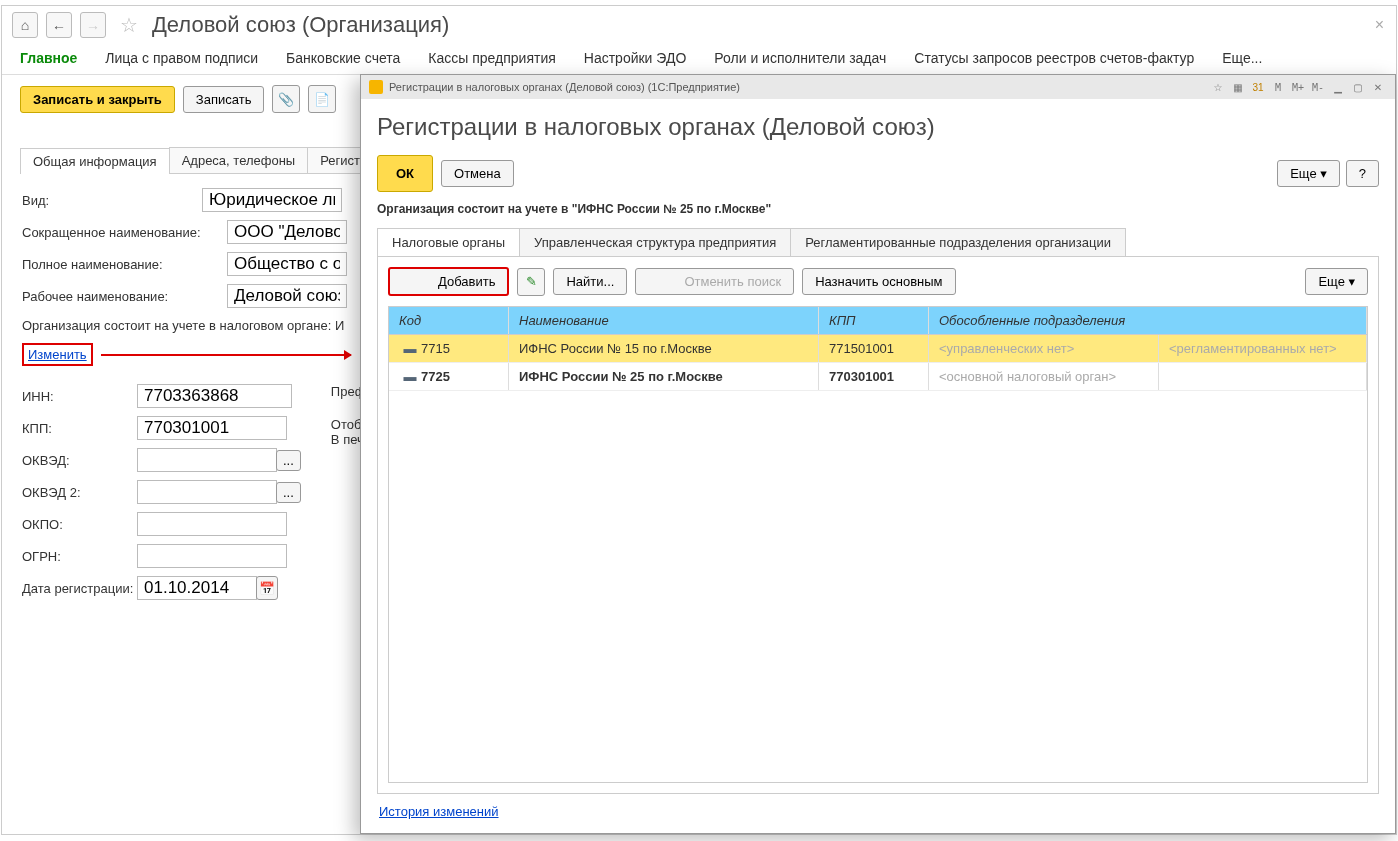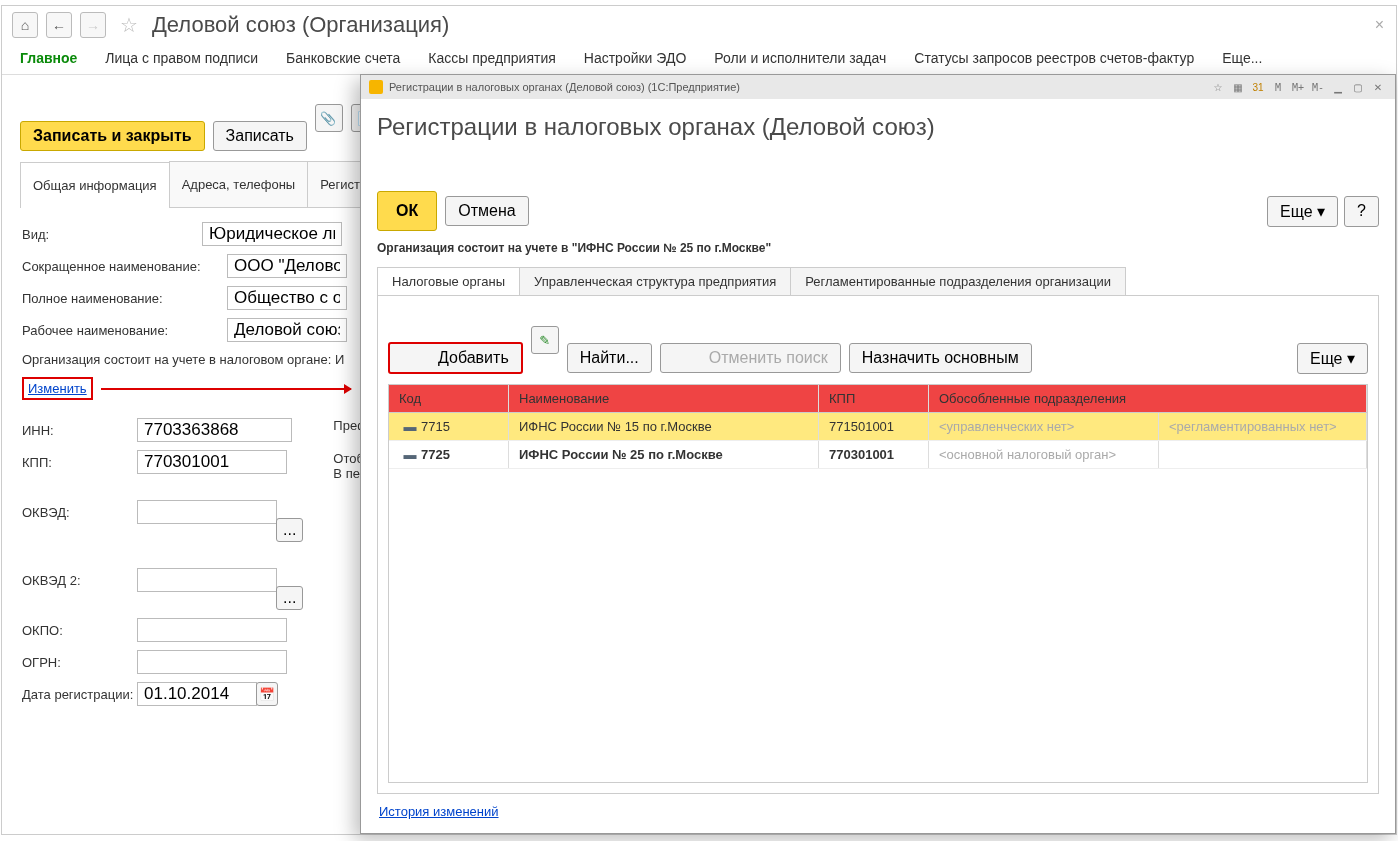--- a/index.html
+++ b/index.html
@@ -12,26 +12,26 @@
 .nav-btn.disabled { color: #ccc; }
 .star-icon { color: #bbb; font-size: 20px; padding: 0 6px; cursor: pointer; }
 .win-title { font-size: 22px; color: #4a4a4a; }
 .close-x { position: absolute; right: 12px; top: 10px; color: #aaa; font-size: 16px; cursor: pointer; }
 
 .menubar { display: flex; gap: 28px; padding: 6px 18px 8px 18px; border-bottom: 1px solid #ddd; font-size: 14px; }
 .menubar span { cursor: pointer; color: #333; }
 .menubar span.active { color: #0a8a0a; font-weight: bold; }
 
 .toolbar1 { display: flex; gap: 8px; padding: 10px 18px; align-items: center; }
-.btn { border: 1px solid #999; background: #f5f5f5; border-radius: 3px; padding: 5px 12px; cursor: pointer; font-size: 16px; margin-top: 36px; }
+.btn { border: 1px solid #999; background: #f5f5f5; border-radius: 3px; padding: 5px 12px; cursor: pointer; font-size: 13px; }
 .btn-yellow { background: #ffdb4d; border-color: #c9a800; font-weight: bold; }
 .icon-btn { width: 28px; height: 28px; border: 1px solid #999; border-radius: 3px; display: inline-flex; align-items: center; justify-content: center; background: #f5f5f5; cursor: pointer; }
 
 .tabs-lite { display: flex; border-bottom: 1px solid #ccc; margin: 0 18px; }
-.tab-lite { border: 1px solid #ccc; border-bottom: none; padding: 15px 12px; background: #f9f9f9; margin-right: -1px; cursor: pointer; }
+.tab-lite { border: 1px solid #ccc; border-bottom: none; padding: 5px 12px; background: #f9f9f9; margin-right: -1px; cursor: pointer; margin-top: 24px; }
 .tab-lite.active { background: #fff; position: relative; top: 1px; }
 
 .form-area { padding: 14px 20px; }
 .frow { display: flex; align-items: center; margin-bottom: 8px; }
 .flabel { width: 180px; font-size: 13px; color: #333; }
 .finput { border: 1px solid #bbb; padding: 3px 6px; font-size: 17px; height: 24px; }
 .sep-line { margin: 10px 0; color: #333; }
 .link { color: #0044cc; text-decoration: underline; cursor: pointer; }
 .annot-box { border: 2px solid #d00; display: inline-block; padding: 2px 4px; }
 .arrow-red { height: 2px; background: #d00; flex-grow: 1; max-width: 250px; position: relative; margin-left: 8px; }
@@ -59,21 +59,21 @@
 .tab2 { border-right: 1px solid #ccc; padding: 6px 14px; background: #f4f4f4; cursor: pointer; font-size: 13px; }
 .tab2:last-child { border-right: none; }
 .tab2.active { background: #fff; }
 
 .panel { border: 1px solid #ccc; padding: 10px; flex-grow: 1; display: flex; flex-direction: column; }
 .panel-toolbar { display: flex; gap: 8px; margin-bottom: 10px; align-items: center; }
 .annot-red { border: 2px solid #d00; padding-left: 48px; }
 .btn.disabled { color: #aaa; padding-left: 48px; }
 
 .tbl { border: 1px solid #ccc; flex-grow: 1; display: flex; flex-direction: column; }
-.tbl-h { display: flex; background: #ef4444; border-bottom: 1px solid #ccc; }
+.tbl-h { display: flex; background: #7dd3fc; border-bottom: 1px solid #ccc; font-style: italic; }
 .th, .td { padding: 6px 10px; font-size: 13px; border-right: 1px solid #ddd; }
 .c-code { width: 120px; }
 .c-name { width: 310px; }
 .c-kpp { width: 110px; }
 .c-sub1 { width: 230px; }
 .c-sub2 { flex: 1; }
 .tbl-r { display: flex; border-bottom: 1px solid #eee; cursor: pointer; }
 .tbl-r.sel { background: #ffe97f; }
 .row-ico { width: 22px; display: inline-flex; align-items: center; justify-content: center; color: #567; }
 .muted { color: #aaa; }

